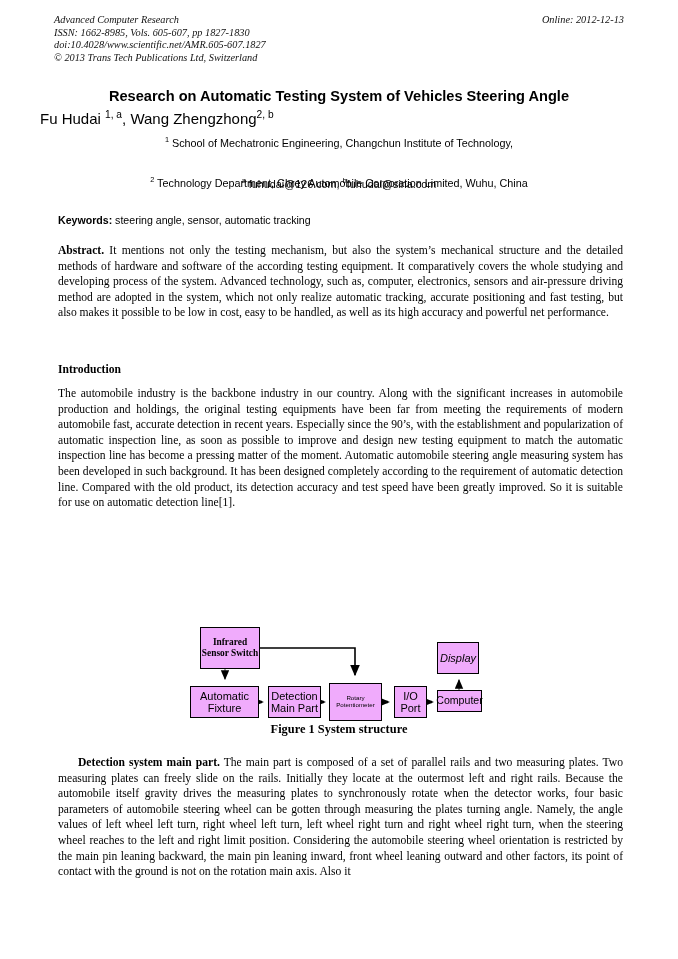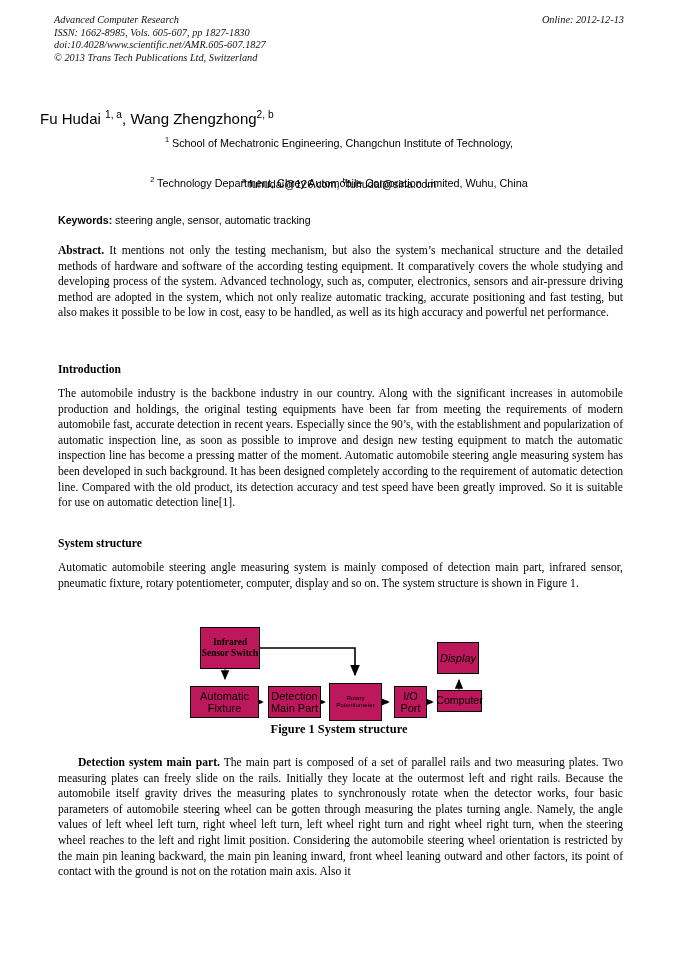--- a/index.html
+++ b/index.html
@@ -129,21 +129,21 @@
   .fig-canvas {
     position: absolute;
     left: 0; top: 0;
     width: 678px;
     height: 115px;
   }
   .fig-box {
     position: absolute;
     border: 1.6px solid #000;
     box-sizing: border-box;
-    background: #be185d;
+    background: #f0abfc;
     display: flex;
     align-items: center;
     justify-content: center;
     text-align: center;
     font-family: "Liberation Sans", "DejaVu Sans", sans-serif;
     color: #000;
     line-height: 1.12;
   }
   .fig-box.bold {
     font-family: "Liberation Serif", "DejaVu Serif", serif;
@@ -202,20 +202,21 @@
   <div class="header">
     <div class="header-row">
       <span class="header-journal">Advanced Computer Research</span>
       <span class="header-online">Online: 2012-12-13</span>
     </div>
     <div class="header-line">ISSN: 1662-8985, Vols. 605-607, pp 1827-1830</div>
     <div class="header-line">doi:10.4028/www.scientific.net/AMR.605-607.1827</div>
     <div class="header-line">© 2013 Trans Tech Publications Ltd, Switzerland</div>
   </div>
 
+  <div class="title">Research on Automatic Testing System of Vehicles Steering Angle</div>
 
   <div class="authors">
     <span>Fu Hudai </span><sup>1, a</sup><span>, </span><span>Wang Zhengzhong</span><sup>2, b</sup>
   </div>
 
   <div class="affil affil1">
     <sup>1</sup><span> School of Mechatronic Engineering, Changchun Institute of Technology,</span>
   </div>
   <div class="affil affil2">
     <sup>2</sup><span> Technology Department, Chrey Automobile Corporation Limited, Wuhu, China</span>
@@ -228,22 +229,20 @@
     <b>Keywords:</b><span> steering angle, sensor, automatic tracking</span>
   </div>
 
   <div class="body-text abstract">
     <b>Abstract.</b><span> It mentions not only the testing mechanism, but also the system’s mechanical structure and the detailed methods of hardware and software of the according testing equipment. It comparatively covers the whole studying and developing process of the system. Advanced technology, such as, computer, electronics, sensors and air-pressure driving method are adopted in the system, which not only realize automatic tracking, accurate positioning and fast testing, but also makes it possible to be low in cost, easy to be handled, as well as its high accuracy and powerful net performance.</span>
   </div>
 
   <div class="sec-head sec-intro">Introduction</div>
   <div class="body-text para-intro">The automobile industry is the backbone industry in our country. Along with the significant increases in automobile production and holdings, the original testing equipments have been far from meeting the requirements of modern automobile fast, accurate detection in recent years. Especially since the 90’s, with the establishment and popularization of automatic inspection line, as soon as possible to improve and design new testing equipment to match the automatic inspection line has become a pressing matter of the moment. Automatic automobile steering angle measuring system has been developed in such background. It has been designed completely according to the requirement of automatic detection line. Compared with the old product, its detection accuracy and test speed have been greatly improved. So it is suitable for use on automatic detection line[1].</div>
 
-  <div class="sec-head sec-sys">System structure</div>
-  <div class="body-text para-sys">Automatic automobile steering angle measuring system is mainly composed of detection main part, infrared sensor, pneumatic fixture, rotary potentiometer, computer, display and so on. The system structure is shown in Figure 1.</div>
 
   <div class="figure">
     <svg class="fig-canvas" viewBox="0 0 678 115">
       <defs>
         <marker id="arrowBlack" markerWidth="7" markerHeight="7" refX="6.2" refY="3" orient="auto">
           <path d="M0,0 L7,3 L0,6 z" fill="#000"></path>
         </marker>
         <marker id="arrowGray" markerWidth="7" markerHeight="7" refX="6.2" refY="3" orient="auto">
           <path d="M0,0 L7,3 L0,6 z" fill="#000"></path>
         </marker>

